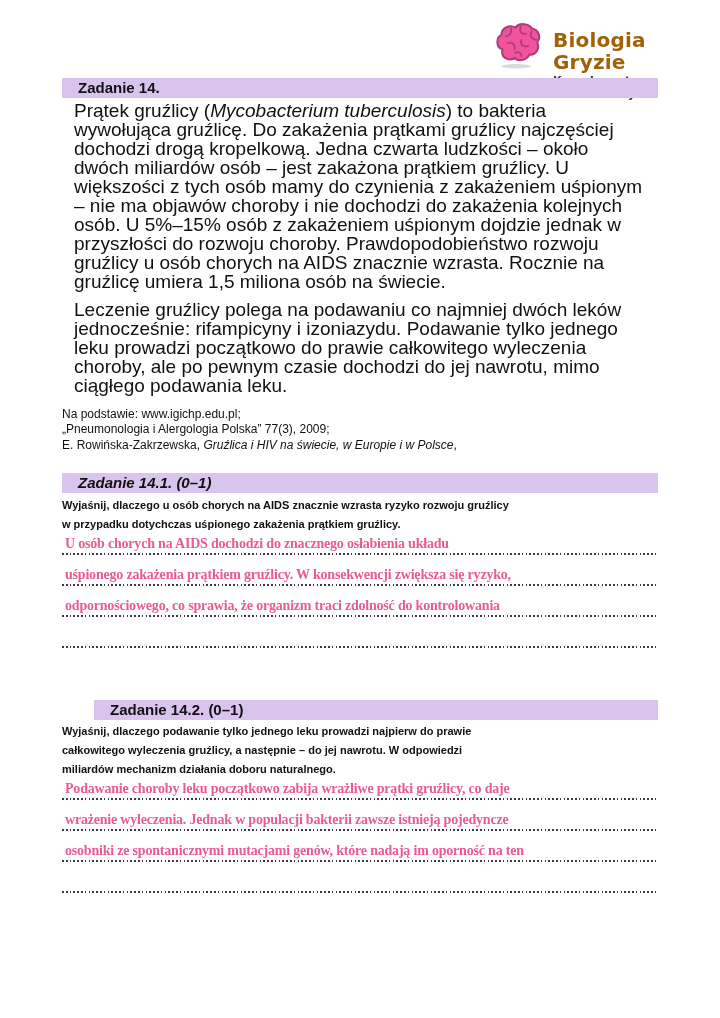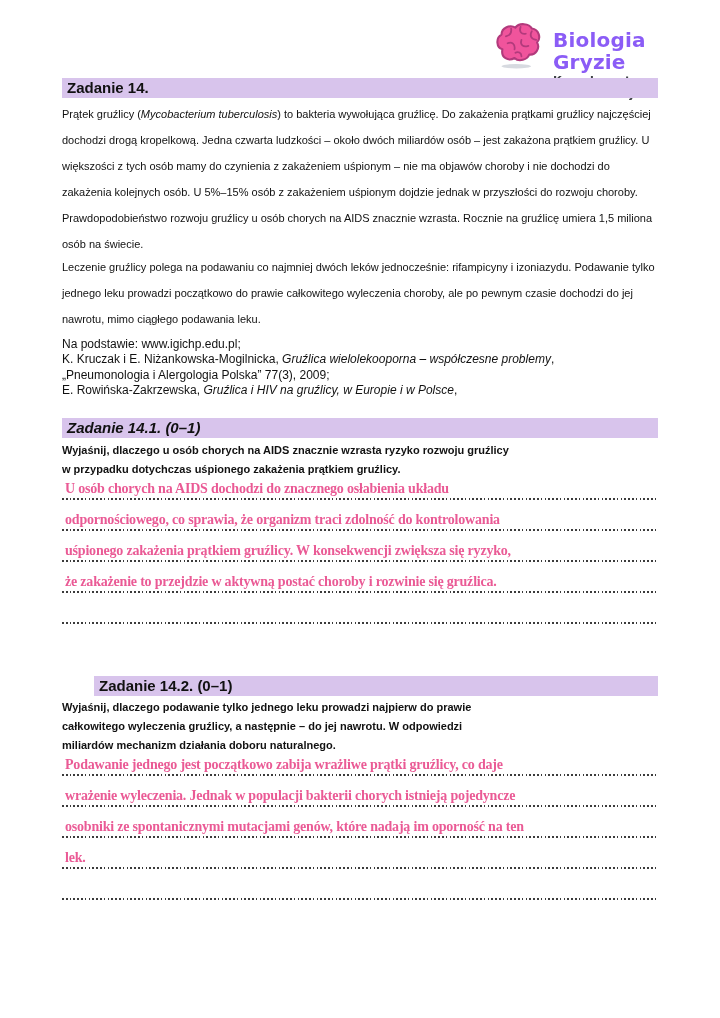--- a/index.html
+++ b/index.html
@@ -4,33 +4,33 @@
 <style>
   html,body{margin:0;padding:0;background:#ffffff;}
   .page{position:relative;width:720px;height:1018px;background:#fff;color:#111;
         font-family:"Liberation Sans",sans-serif;overflow:hidden;}
   .content{position:absolute;left:62px;top:0;width:596px;}
 
   
   .brand{position:absolute;top:20px;left:492px;display:flex;align-items:flex-start;gap:9px;}
   .brand-text{display:flex;flex-direction:column;margin-top:9px;}
   .brand-title{font-family:"DejaVu Sans",sans-serif;font-weight:bold;font-size:20px;
-               line-height:22px;color:#8b5cf6;letter-spacing:0.2px;}
+               line-height:22px;color:#a16207;letter-spacing:0.2px;}
   .brand-subtitle{font-family:"DejaVu Sans",sans-serif;font-weight:bold;font-size:11.3px;
                   line-height:14px;color:#3d4145;margin-top:1px;}
 
   
   .task-bar{background:#d8c4ec;height:20px;line-height:20px;font-weight:bold;
-            font-size:15px;padding-left:5px;box-sizing:border-box;}
+            font-size:15px;padding-left:16px;box-sizing:border-box;}
   #bar14{margin-top:78px;}
   #bar141{margin-top:20px;font-style:italic;}
   #bar142{margin-top:52px;margin-left:32px;}
 
   
-  .body-p{font-size:11px;line-height:26px;margin:0;}
+  .body-p{font-size:19px;line-height:19px;margin:12px;}
   #p1{margin-top:3px;}
   #p2{margin-top:-3px;}
   .italic{font-style:italic;}
 
   
   .source{margin-top:5px;font-size:12px;line-height:15.3px;}
 
   
   .question{font-weight:bold;font-size:11px;line-height:19px;margin:3px 0 0 0;
             white-space:pre-line;}
@@ -75,64 +75,57 @@
   <div class="content">
 
     <div class="task-bar" id="bar14">Zadanie 14.</div>
 
     <p class="body-p" id="p1"><span>Prątek gruźlicy (</span><span class="italic">Mycobacterium tuberculosis</span><span>) to bakteria wywołująca gruźlicę. Do zakażenia prątkami gruźlicy najczęściej dochodzi drogą kropelkową. Jedna czwarta ludzkości – około dwóch miliardów osób – jest zakażona prątkiem gruźlicy. U większości z tych osób mamy do czynienia z zakażeniem uśpionym – nie ma objawów choroby i nie dochodzi do zakażenia kolejnych osób. U 5%–15% osób z zakażeniem uśpionym dojdzie jednak w przyszłości do rozwoju choroby. Prawdopodobieństwo rozwoju gruźlicy u osób chorych na AIDS znacznie wzrasta. Rocznie na gruźlicę umiera 1,5 miliona osób na świecie.</span></p>
 
     <p class="body-p" id="p2">Leczenie gruźlicy polega na podawaniu co najmniej dwóch leków jednocześnie: rifampicyny i izoniazydu. Podawanie tylko jednego leku prowadzi początkowo do prawie całkowitego wyleczenia choroby, ale po pewnym czasie dochodzi do jej nawrotu, mimo ciągłego podawania leku.</p>
 
     <div class="source">
       <div><span>Na podstawie: www.igichp.edu.pl;</span><span class="italic"></span><span></span></div>
-      <div><span>K. Kruczak i E. Niżankowska-Mogilnicka, </span><span class="italic">Gruźlica wielolekooporna – współczesne problemy</span><span>,</span></div>
       <div><span>„Pneumonologia i Alergologia Polska” 77(3), 2009;</span><span class="italic"></span><span></span></div>
-      <div><span>E. Rowińska-Zakrzewska, </span><span class="italic">Gruźlica i HIV na gruźlicy, w Europie i w Polsce</span><span>,</span></div>
+      <div><span>E. Rowińska-Zakrzewska, </span><span class="italic">Gruźlica i HIV na świecie, w Europie i w Polsce</span><span>,</span></div>
     </div>
 
     <div class="task-bar" id="bar141">Zadanie 14.1. (0–1)</div>
     <p class="question" id="q1">Wyjaśnij, dlaczego u osób chorych na AIDS znacznie wzrasta ryzyko rozwoju gruźlicy
 w przypadku dotychczas uśpionego zakażenia prątkiem gruźlicy.</p>
 
     <div class="answers">
       <div class="answer-line">
           <span>U osób chorych na AIDS dochodzi do znacznego osłabienia układu</span>
         </div>
       <div class="answer-line">
-          <span>odpornościowego, co sprawia, że organizm traci zdolność do kontrolowania</span>
-        </div>
-      <div class="answer-line">
           <span>uśpionego zakażenia prątkiem gruźlicy. W konsekwencji zwiększa się ryzyko,</span>
         </div>
       <div class="answer-line">
-          <span>że zakażenie to przejdzie w aktywną postać choroby i rozwinie się gruźlica.</span>
+          <span>odpornościowego, co sprawia, że organizm traci zdolność do kontrolowania</span>
         </div>
       <div class="answer-line">
           <span></span>
         </div>
     </div>
 
     <div class="task-bar" id="bar142">Zadanie 14.2. (0–1)</div>
     <p class="question" id="q2">Wyjaśnij, dlaczego podawanie tylko jednego leku prowadzi najpierw do prawie
 całkowitego wyleczenia gruźlicy, a następnie – do jej nawrotu. W odpowiedzi
 miliardów mechanizm działania doboru naturalnego.</p>
 
     <div class="answers">
       <div class="answer-line">
-          <span>Podawanie jednego jest początkowo zabija wrażliwe prątki gruźlicy, co daje</span>
+          <span>Podawanie choroby leku początkowo zabija wrażliwe prątki gruźlicy, co daje</span>
         </div>
       <div class="answer-line">
-          <span>wrażenie wyleczenia. Jednak w populacji bakterii chorych istnieją pojedyncze</span>
+          <span>wrażenie wyleczenia. Jednak w populacji bakterii zawsze istnieją pojedyncze</span>
         </div>
       <div class="answer-line">
           <span>osobniki ze spontanicznymi mutacjami genów, które nadają im oporność na ten</span>
-        </div>
-      <div class="answer-line">
-          <span>lek.</span>
         </div>
       <div class="answer-line">
           <span></span>
         </div>
     </div>
 
   </div>
 </div>
 
 </body></html>

